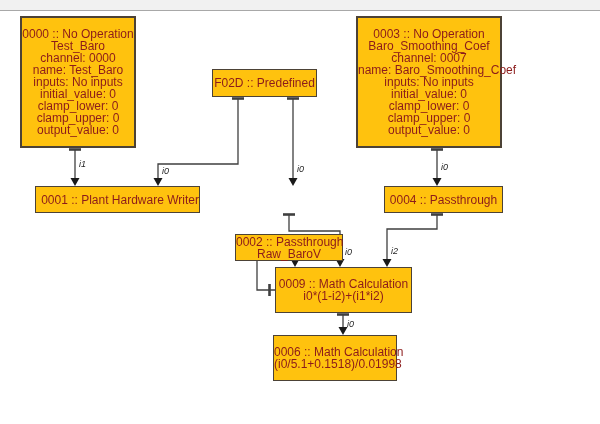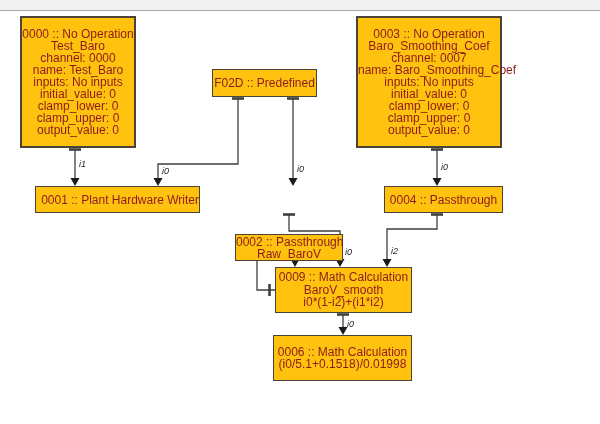--- a/index.html
+++ b/index.html
@@ -121,22 +121,21 @@
     <span class="ln">0002 :: Passthrough</span>
     <span class="ln">Raw_BaroV</span>
   </div>
 
   <div class="node" style="left:384px;top:186px;width:119px;height:27px;">
     <span class="ln">0004 :: Passthrough</span>
   </div>
 
   <div class="node node--math" style="left:275px;top:267px;width:137px;height:46px;">
     <span class="ln">0009 :: Math Calculation</span>
-    <span class="ln">BaroV_smooth</span>
     <span class="ln">i0*(1-i2)+(i1*i2)</span>
   </div>
 
-  <div class="node node--math" style="left:273px;top:335px;width:139px;height:46px;">
+  <div class="node node--math" style="left:273px;top:335px;width:124px;height:46px;">
     <span class="ln">0006 :: Math Calculation</span>
     <span class="ln">(i0/5.1+0.1518)/0.01998</span>
   </div>
 
 </div>
 
 </body></html>

